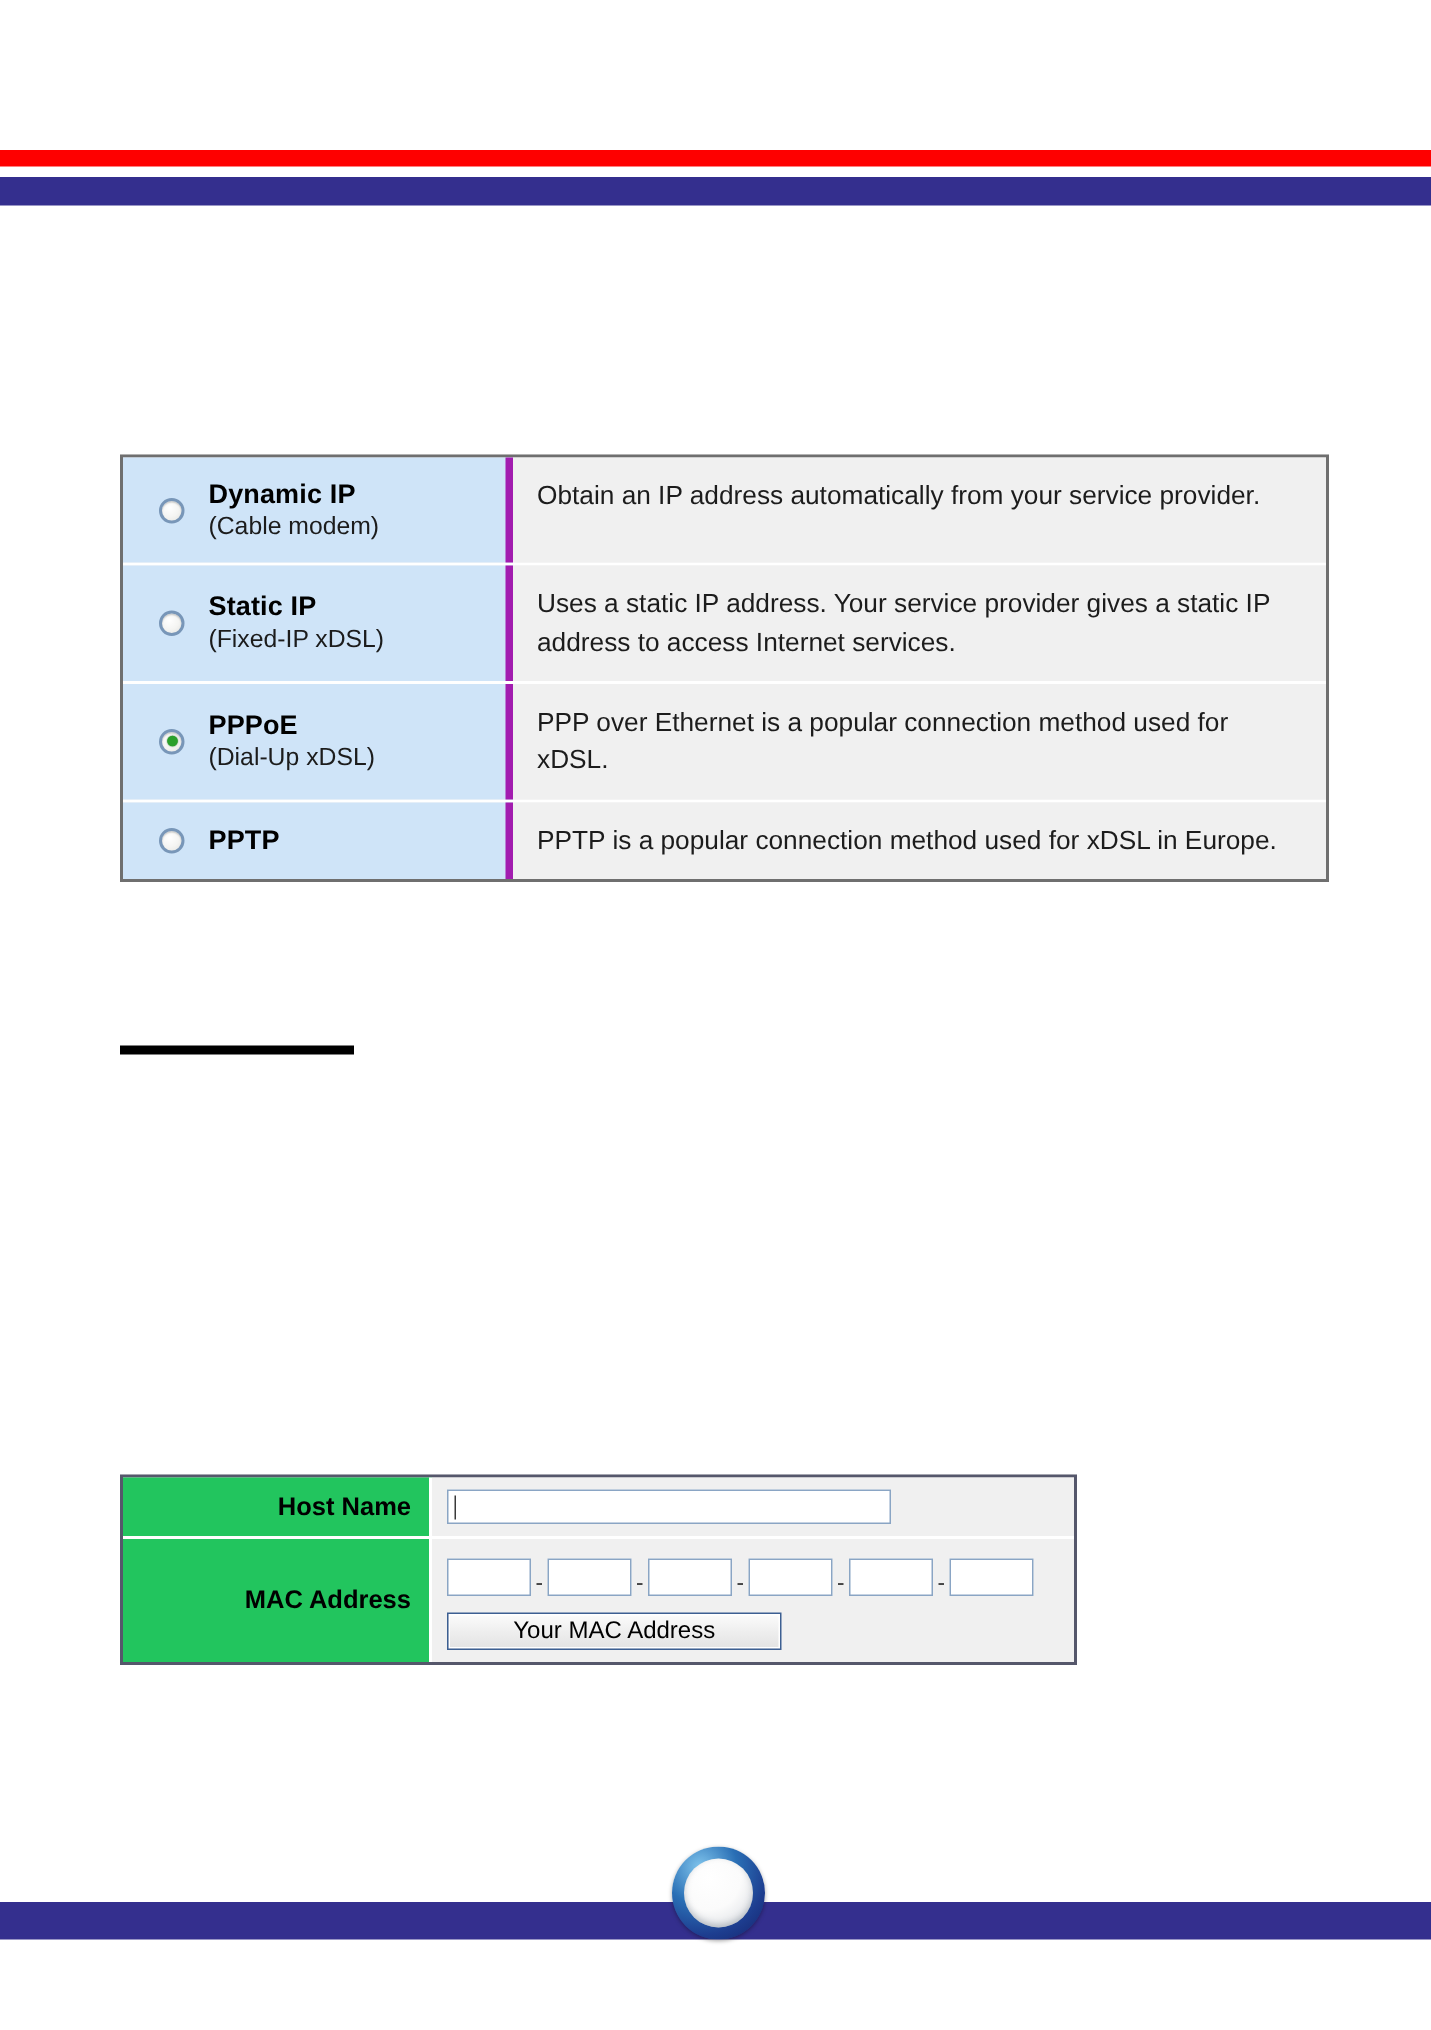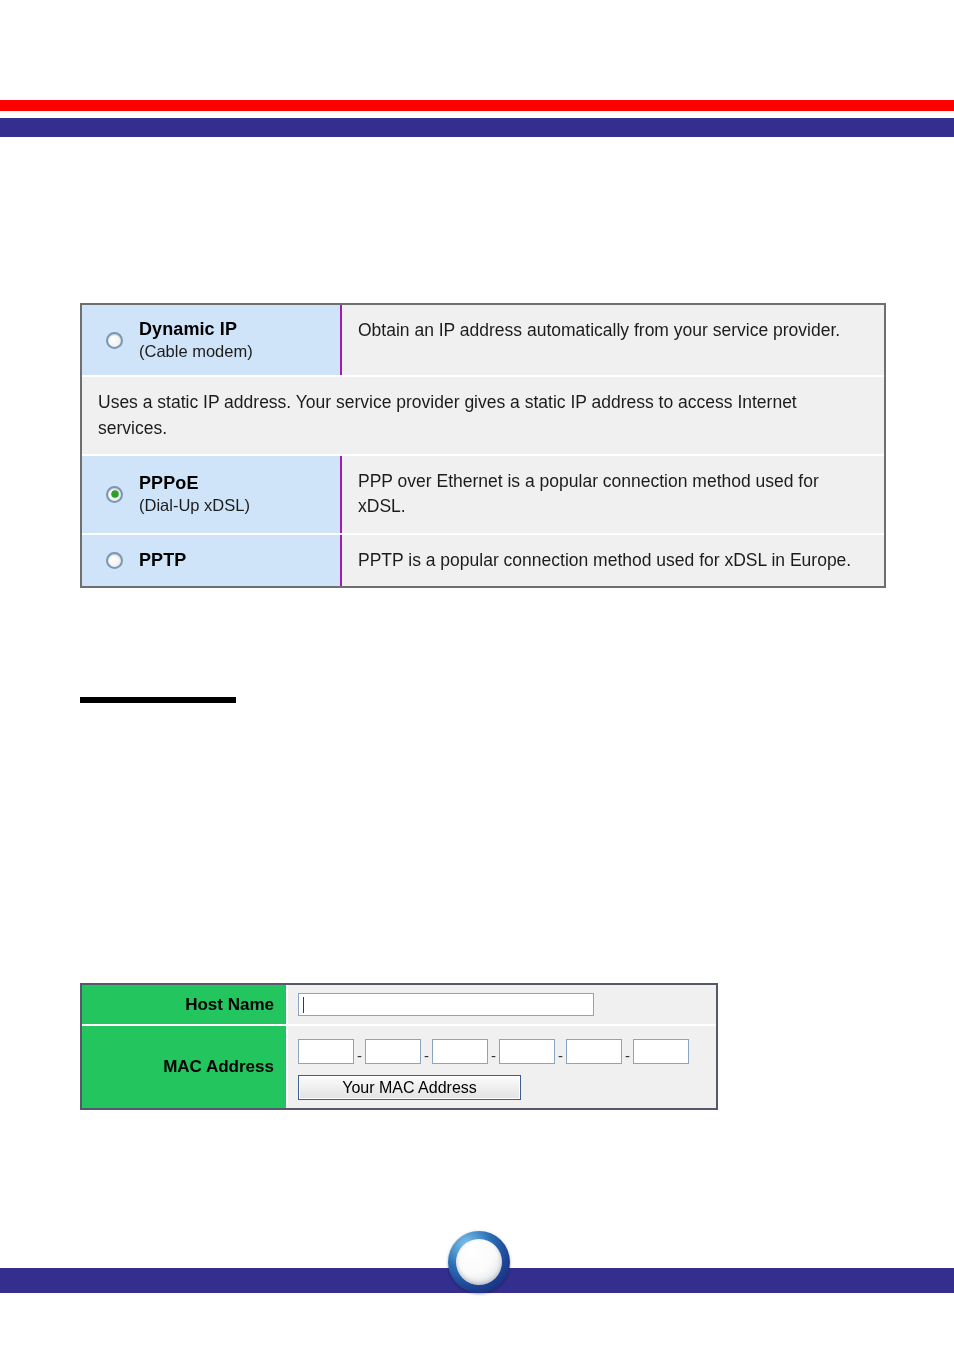--- a/index.html
+++ b/index.html
@@ -54,21 +54,21 @@
   .conn-row:last-child { border-bottom: none; }
 
   .conn-left {
     width: 260px;
     min-width: 260px;
     background: #cfe4f8;
     box-sizing: border-box;
     display: flex;
     align-items: center;
     padding: 13px 6px 13px 24px;
-    border-right: 2px solid #a21caf;
+    border-right: 5px solid #a21caf;
   }
   .conn-right {
     flex: 1;
     background: #f0f0f0;
     box-sizing: border-box;
     padding: 13px 20px 13px 16px;
     color: #1c1c1c;
     font-size: 17.5px;
     line-height: 1.45;
   }
@@ -288,20 +288,27 @@
       <span class="radio"></span>
       <span class="conn-labels">
         <div class="conn-title">Dynamic IP</div>
         <div class="conn-sub">(Cable modem)</div>
       </span>
     </div>
     <div class="conn-right">Obtain an IP address automatically from your service provider.</div>
   </div>
 
   <div class="conn-row">
+    <div class="conn-left">
+      <span class="radio"></span>
+      <span class="conn-labels">
+        <div class="conn-title">Static IP</div>
+        <div class="conn-sub">(Fixed-IP xDSL)</div>
+      </span>
+    </div>
     <div class="conn-right">Uses a static IP address. Your service provider gives a static IP address to access Internet services.</div>
   </div>
 
   <div class="conn-row">
     <div class="conn-left">
       <span class="radio selected"></span>
       <span class="conn-labels">
         <div class="conn-title">PPPoE</div>
         <div class="conn-sub">(Dial-Up xDSL)</div>
       </span>

